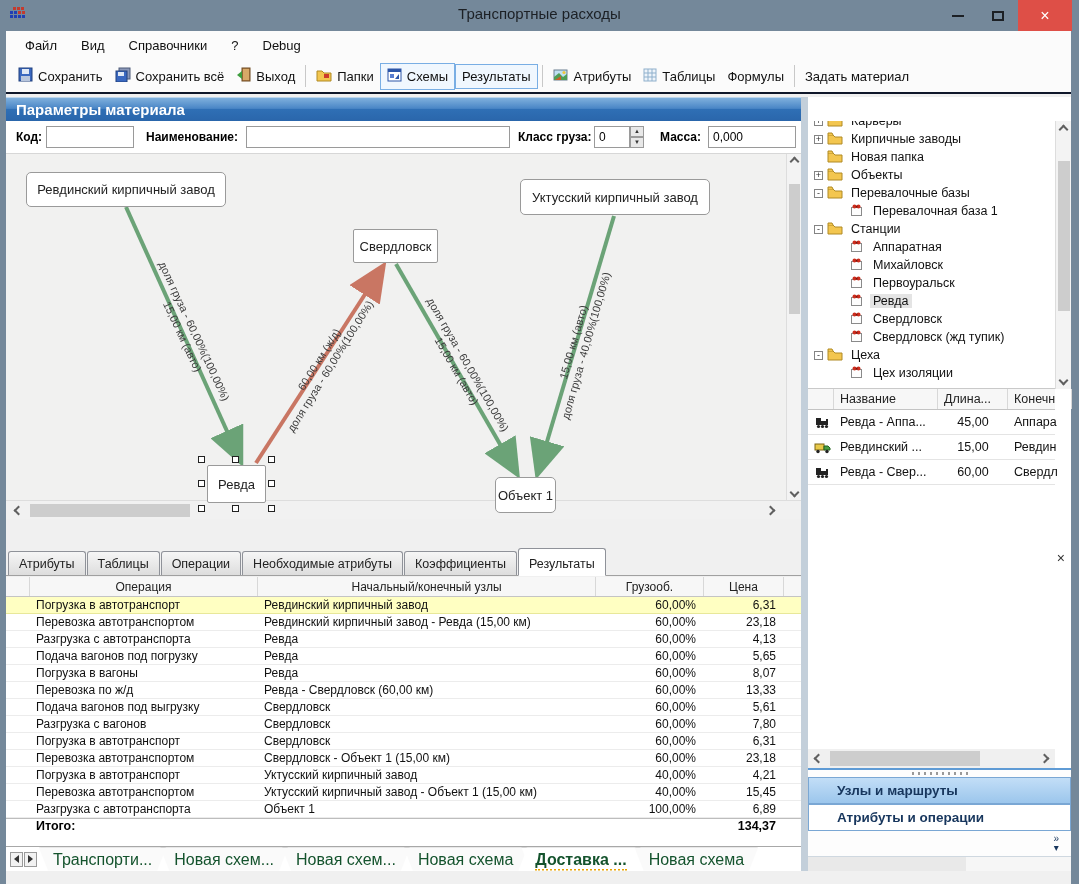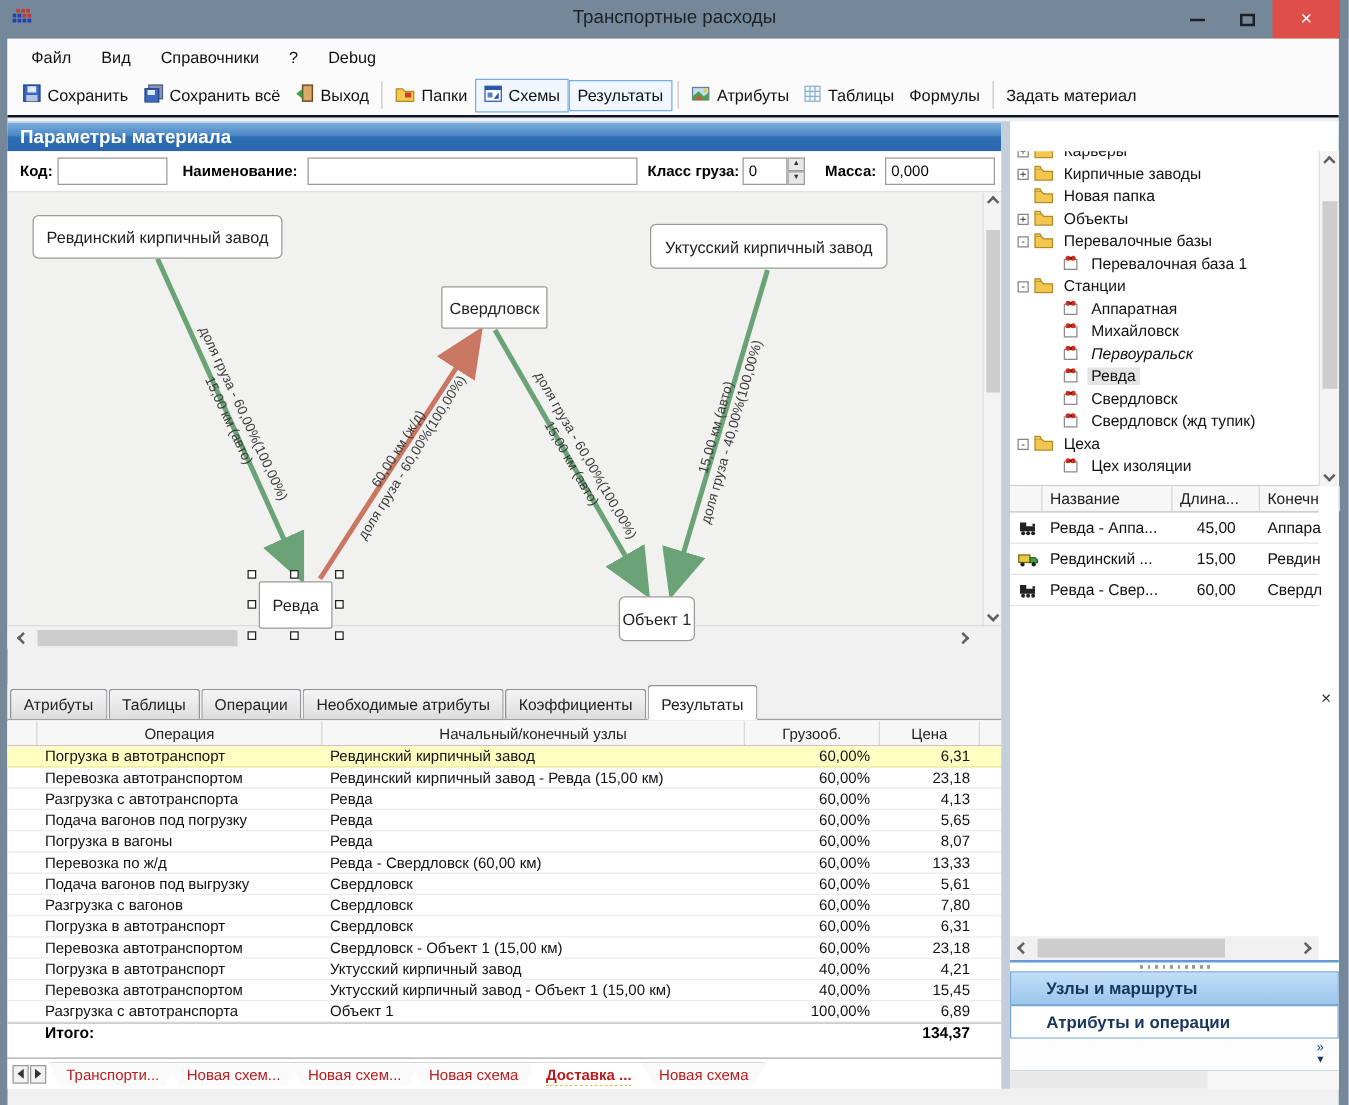--- a/index.html
+++ b/index.html
@@ -69,21 +69,21 @@
   .c-op,.c-nd { padding-left:6px; } .c-sh,.c-pr { text-align:right; padding-right:8px; }
   .r-row.sel { background:#ffffc2; border-bottom:1px solid #e8e89a; }
   .r-total { display:grid; grid-template-columns:24px 228px 338px 108px 80px; height:18px; border-top:1px solid #bdbdbd; font-size:12.5px; font-weight:bold; }
   .r-vsb { position:absolute; right:0; top:546px; width:15px; height:269px; background:#f3f3f3; border-left:1px solid #ddd; }
 
   
   .sheetrow { position:absolute; left:0; top:815px; width:795px; height:25px; background:#fff; border-top:1px solid #a8a8a8; display:flex; align-items:center; padding-left:4px; }
   .snav { width:13px; height:15px; border:1px solid #9a9a9a; background:#f2f2f2; display:flex; align-items:center; justify-content:center; margin-right:1px; }
   .tri { width:0; height:0; border-top:4px solid transparent; border-bottom:4px solid transparent; }
   .tri.l { border-right:5px solid #333; } .tri.r { border-left:5px solid #333; }
-  .stab { font-size:12px; color:#b91c1c; background:#fafafa; padding:3px 14px 2px; margin-left:-6px; clip-path:polygon(0 0,100% 0,calc(100% - 9px) 100%,9px 100%); filter:drop-shadow(0 0 1px #777); white-space:nowrap; }
+  .stab { font-size:16px; color:#14532d; background:#fafafa; padding:3px 14px 2px; margin-left:-6px; clip-path:polygon(0 0,100% 0,calc(100% - 9px) 100%,9px 100%); filter:drop-shadow(0 0 1px #777); white-space:nowrap; }
   .stab.active { font-weight:bold; background:#fff; }
   .stab.active span { border-bottom:2px dotted #e8a200; padding-bottom:1px; }
 
   
   .rpanel { position:absolute; left:802px; top:66px; width:263px; height:774px; background:#fff; }
   .gapstrip { position:absolute; left:795px; top:66px; width:7px; height:774px; background:#c3cfda; }
   #rp-head { left:802px; top:66px; width:263px; }
 
   .tree { position:absolute; left:0; top:24px; width:247px; height:268px; background:#fff; overflow:hidden; border-bottom:1px solid #c9c9c9; }
   .trow { display:flex; align-items:center; height:18px; font-size:12.5px; color:#111; white-space:nowrap; }
@@ -546,21 +546,21 @@
           <div class="trow" style="padding-left: 22px;">
             <span class="texp none">+</span>
             <span class="ticon"><svg width="15" height="14">
                 <rect x="2.5" y="4.5" width="10" height="8" fill="#fdfdfd" stroke="#8a8a8a"></rect>
                 <circle cx="5.5" cy="3.5" r="2" fill="#cc2d1e"></circle>
                 <circle cx="9.5" cy="3.5" r="2" fill="#cc2d1e"></circle>
                 <rect x="6.8" y="2.6" width="1.6" height="2" fill="#7e1005"></rect>
               </svg></span>
             <span class="tlabel">Михайловск</span>
           </div>
-          <div class="trow" style="padding-left: 22px; font-style: italic;">
+          <div class="trow" style="padding-left: 22px;">
             <span class="texp none">+</span>
             <span class="ticon"><svg width="15" height="14">
                 <rect x="2.5" y="4.5" width="10" height="8" fill="#fdfdfd" stroke="#8a8a8a"></rect>
                 <circle cx="5.5" cy="3.5" r="2" fill="#cc2d1e"></circle>
                 <circle cx="9.5" cy="3.5" r="2" fill="#cc2d1e"></circle>
                 <rect x="6.8" y="2.6" width="1.6" height="2" fill="#7e1005"></rect>
               </svg></span>
             <span class="tlabel">Первоуральск</span>
           </div>
           <div class="trow sel" style="padding-left: 22px;">

